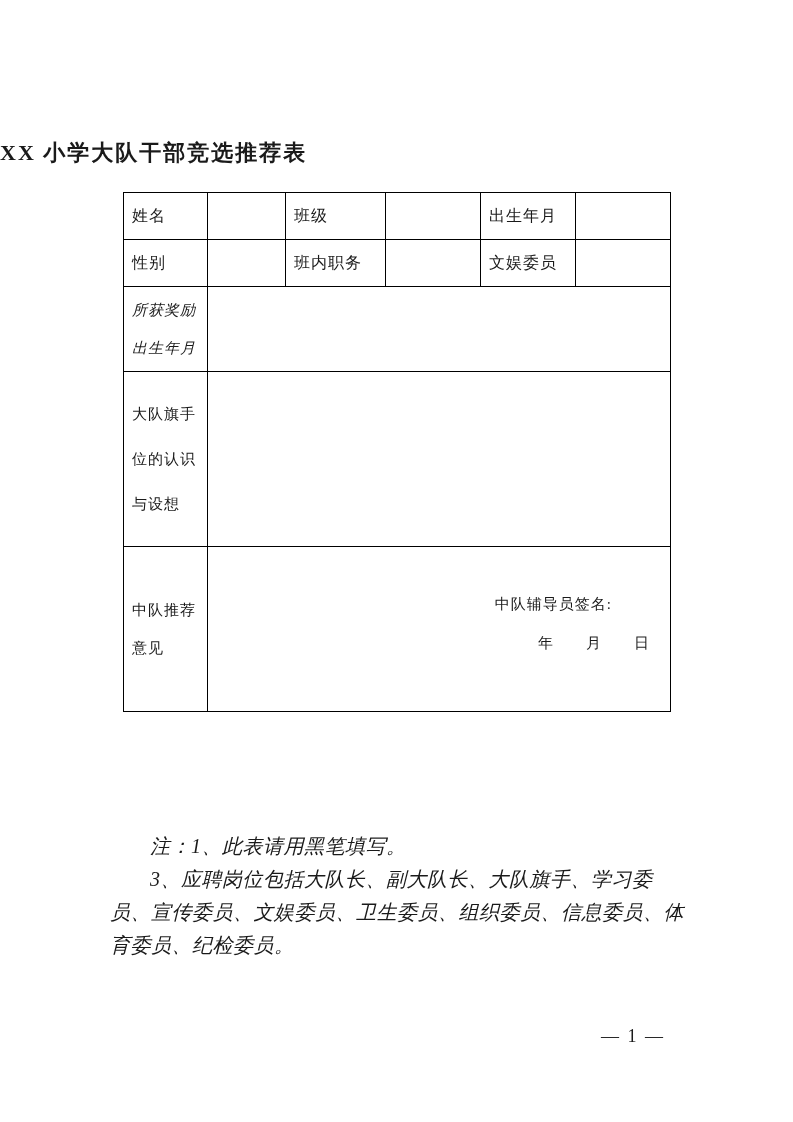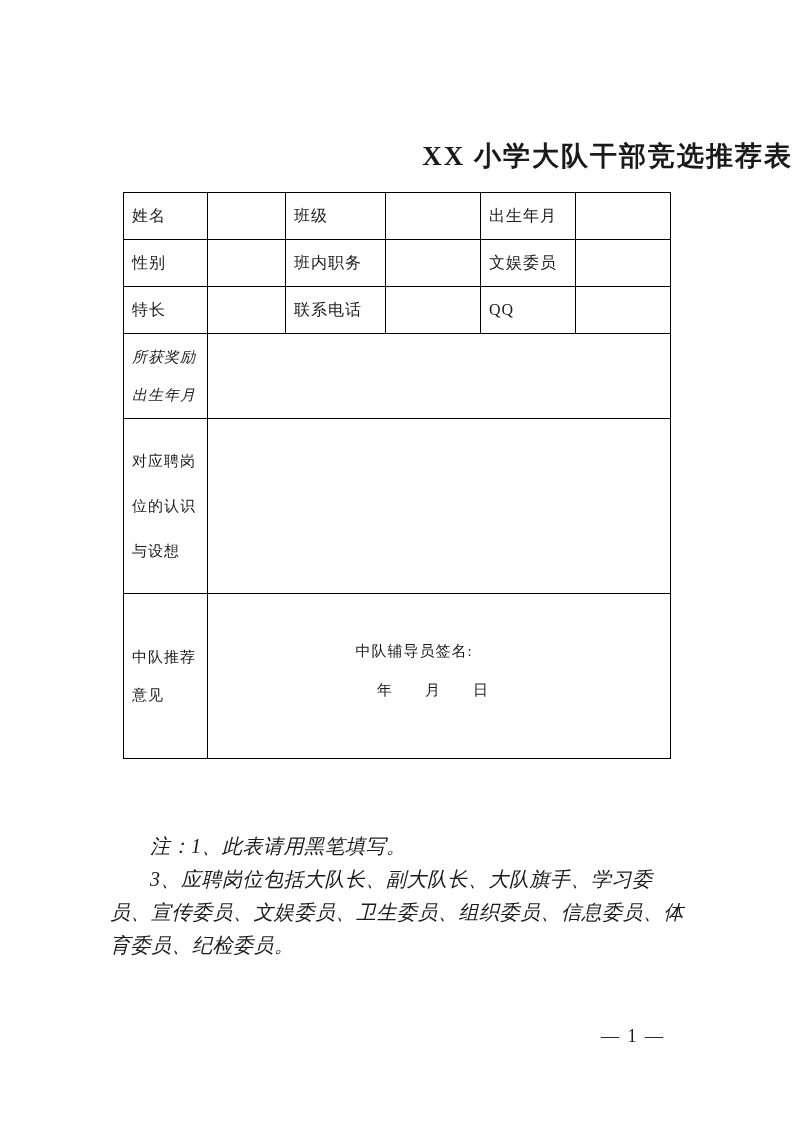--- a/index.html
+++ b/index.html
@@ -12,22 +12,22 @@
     height: 1122px;
     position: relative;
     font-family: "Liberation Serif", "DejaVu Serif", serif;
     color: #1a1a1a;
   }
   .doc-title {
     position: absolute;
     top: 138px;
     left: 0;
     width: 100%;
-    text-align: right;
-    font-size: 27px;
+    text-align: left;
+    font-size: 22px;
     font-weight: bold;
     letter-spacing: 2px;
     margin: 0;
   }
   table.form {
     position: absolute;
     top: 192px;
     left: 123px;
     border-collapse: collapse;
     table-layout: fixed;
@@ -56,21 +56,21 @@
   }
   tr.r-top    td { height: 46px; }
   tr.r-addr   td { height: 64px; }
   tr.r-award  td { height: 84px; font-style: italic; }
   tr.r-under  td { height: 174px; }
   tr.r-recom  td { height: 164px; }
   td.rec-content {
     vertical-align: bottom;
   }
   .sig-block {
-    text-align: center;
+    text-align: right;
     padding-bottom: 10px;
     font-size: 15px;
     letter-spacing: 1px;
   }
   .sig-line {
     padding-right: 50px;
     margin-bottom: 20px;
   }
   .date-line {
     padding-right: 12px;
@@ -126,41 +126,33 @@
 
     <tr class="r-top">
       <td class="lbl">性别</td>
       <td class="blank"></td>
       <td class="lbl">班内职务</td>
       <td class="blank"></td>
       <td class="lbl">文娱委员</td>
       <td class="blank"></td>
     </tr>
 
-    <tr class="r-top">
-      <td class="lbl">特长</td>
-      <td class="blank"></td>
-      <td class="lbl">联系电话</td>
-      <td class="blank"></td>
-      <td class="lbl">QQ</td>
-      <td class="blank"></td>
-    </tr>
 
 
     <tr class="r-award">
       <td class="lbl-sm">
         <div class="line">所获奖励</div>
         <div class="line">出生年月</div>
       </td>
       <td class="blank" colspan="5"></td>
     </tr>
 
     <tr class="r-under">
       <td class="lbl-sm wide-lines">
-        <div class="line">对应聘岗</div>
+        <div class="line">大队旗手</div>
         <div class="line">位的认识</div>
         <div class="line">与设想</div>
       </td>
       <td class="blank" colspan="5"></td>
     </tr>
 
     <tr class="r-recom">
       <td class="lbl-sm">
         <div class="line">中队推荐</div>
         <div class="line">意见</div>

